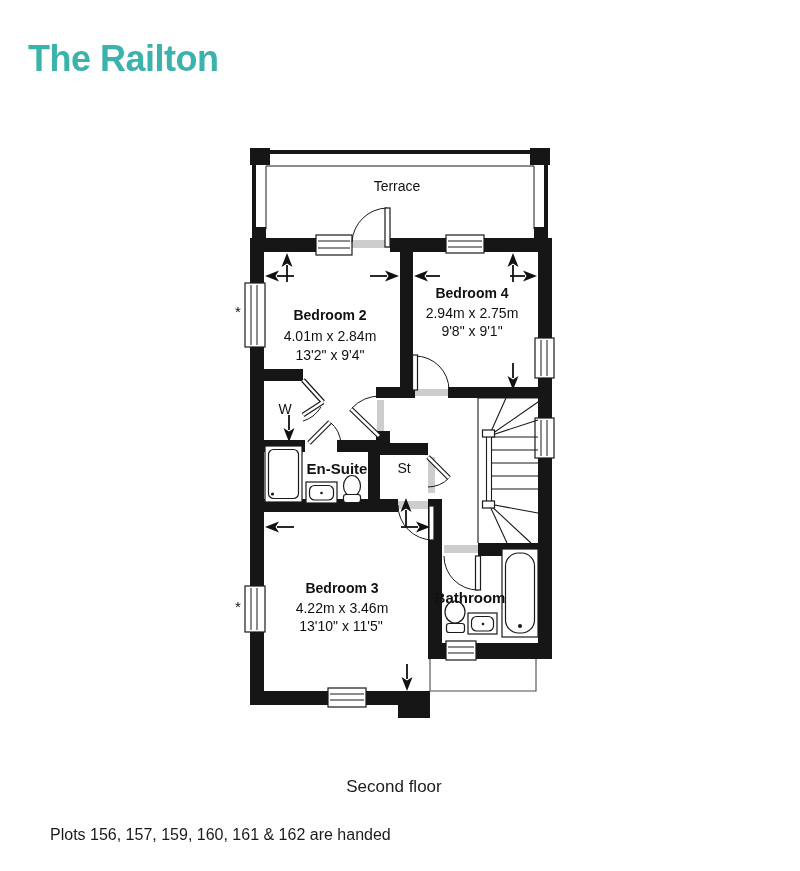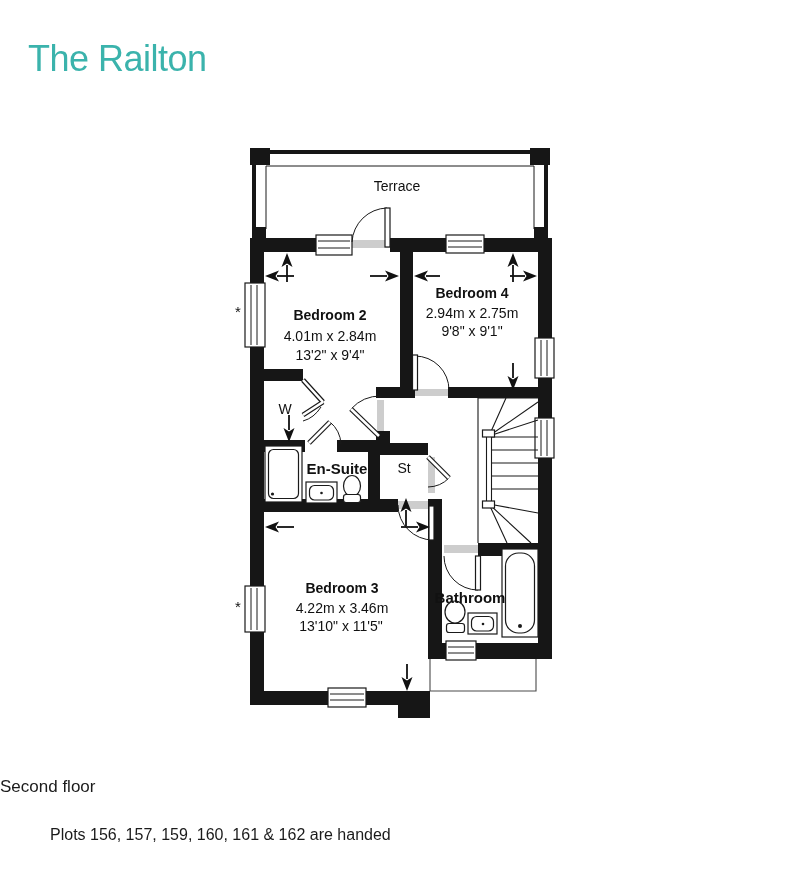--- a/index.html
+++ b/index.html
@@ -1,20 +1,20 @@
 <!DOCTYPE html>
 <html><head>
 <meta charset="utf-8">
 <style>
   html,body{margin:0;padding:0;background:#ffffff;}
   #canvas{position:relative;width:800px;height:871px;background:#ffffff;overflow:hidden;
           font-family:"Liberation Sans","DejaVu Sans",sans-serif;color:#1a1a1a;}
-  #page-title{position:absolute;left:28px;top:38px;font-size:36px;font-weight:normal;
+  #page-title{position:absolute;left:28px;top:38px;font-size:36px;font-weight:bold;
               letter-spacing:-0.5px;color:#3bb3ac;margin:0;}
-  #floor-caption{position:absolute;left:0;right:12px;top:777px;
+  #floor-caption{position:absolute;left:0;right:12px;top:777px;text-align:center;
                  font-size:17px;color:#1b1b1b;}
   #handed-note{position:absolute;left:28px;top:826px;font-size:16px;color:#1b1b1b;margin-left:22px;}
   svg{position:absolute;left:0;top:0;}
   .wall{fill:#161616;stroke:none;}
   .thinline{stroke:#1a1a1a;stroke-width:1.1;fill:none;}
   .grayline{stroke:#4a4a4a;stroke-width:1.1;fill:none;}
   .winbox{fill:#ffffff;stroke:#1a1a1a;stroke-width:1.2;}
   .thresh{fill:#cdcdcd;stroke:none;}
   .leaf{fill:#ffffff;stroke:#1a1a1a;stroke-width:1.2;}
   .arc{stroke:#1a1a1a;stroke-width:1;fill:none;}

